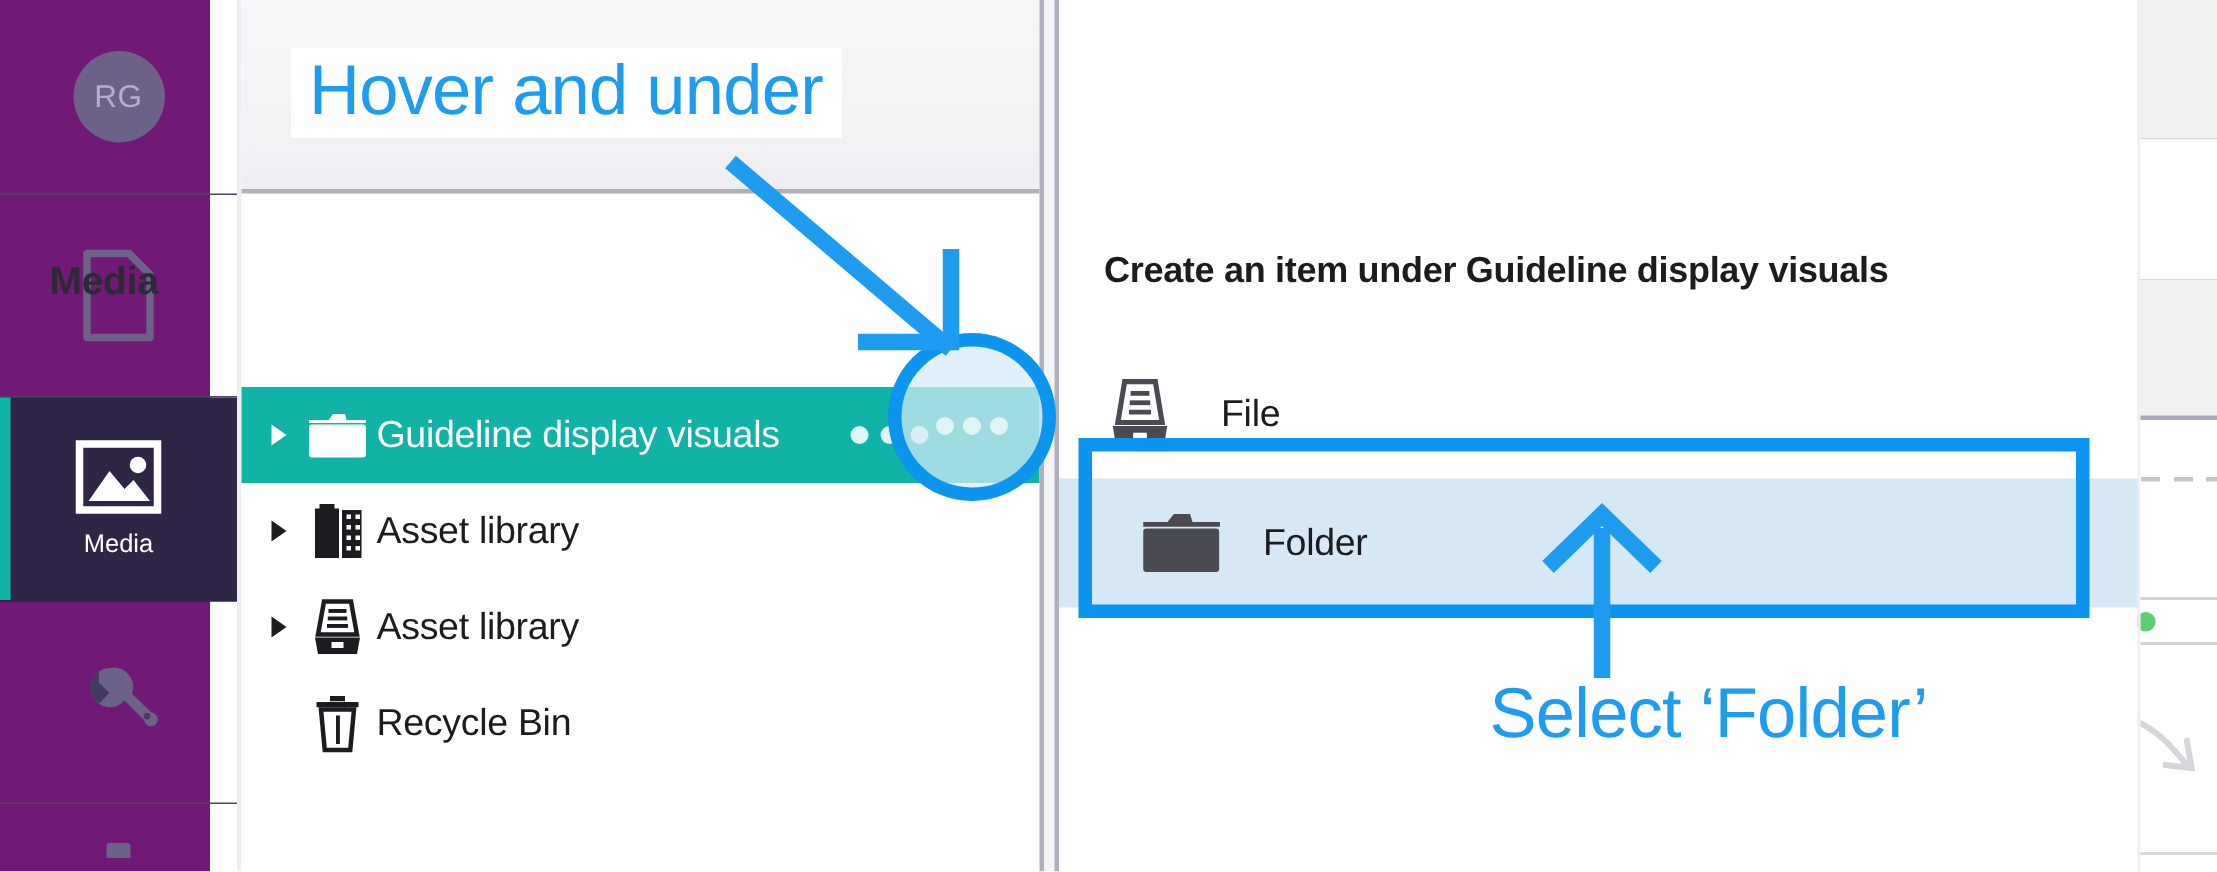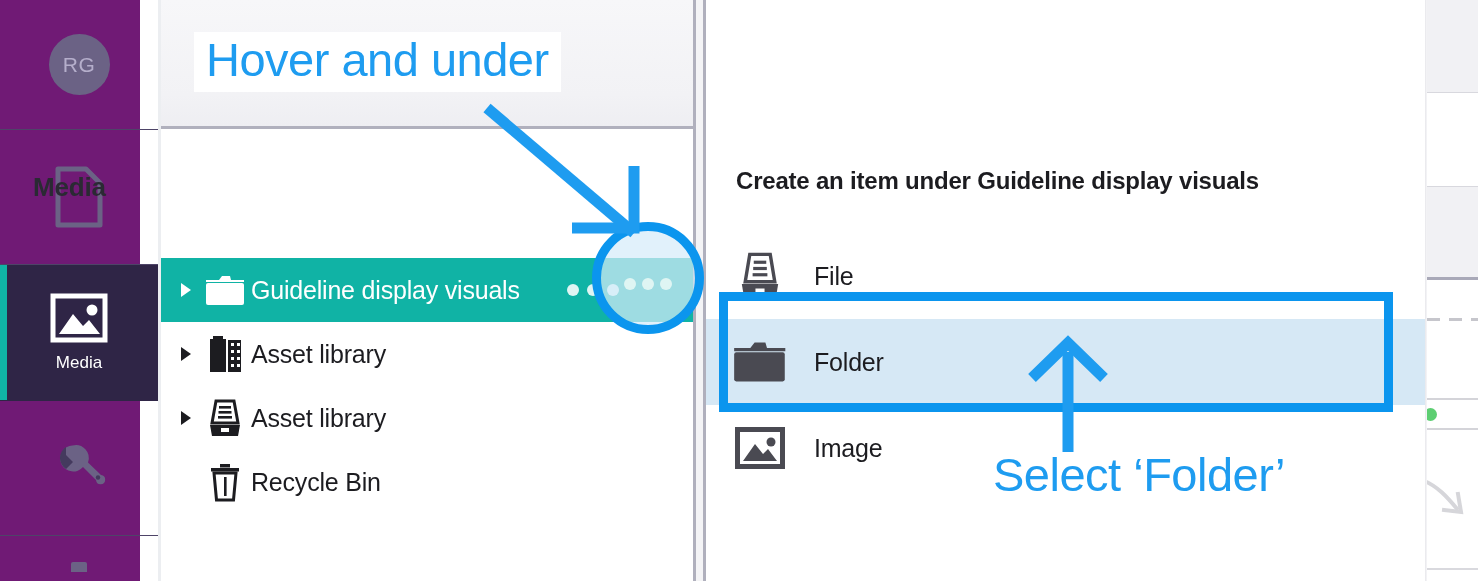--- a/index.html
+++ b/index.html
@@ -108,21 +108,21 @@
   }
   .create-head-title {
     position:absolute; left:30px; top:43px; font-size:29px; color:#3a3a44; letter-spacing:-.2px;
   }
   .create-subtitle {
     position:absolute; left:30px; top:167px; font-size:24px; font-weight:bold;
     color:#1c1c20; letter-spacing:-.2px;
   }
   .opt-list { position:absolute; left:0; top:233px; width:719px; }
   .opt-row { position:relative; height:86px; display:flex; align-items:center; }
-  .opt-row.hovered { background:#d6e8f5; }
+  .opt-row.hovered { background:#d6e8f5;padding-left:28px; }
   .opt-icon { width:108px; display:flex; align-items:center; justify-content:center; flex:0 0 108px; }
   .opt-label { font-size:25px; color:#1c1c20; letter-spacing:-.2px; }
 
   
   .ann { position:absolute; pointer-events:none; }
   .ann-text-1 {
     left:194px; top:32px; font-size:47px; color:#1e9cf0;
     background:#ffffff; padding:2px 12px 6px 12px; letter-spacing:-.5px; line-height:1.1;
   }
   .ann-text-2 {
@@ -309,30 +309,20 @@
       <div class="opt-row hovered">
         <span class="opt-icon">
           <svg width="56" height="46" viewBox="0 0 52 42">
             <path d="M2 8 h15 l4 -5 h10 l1.5 5 h17 v3 H2 Z" fill="#4a4a52"></path>
             <rect x="2" y="12" width="47" height="27" rx="2" fill="#4a4a52"></rect>
           </svg>
         </span>
         <span class="opt-label">Folder</span>
       </div>
 
-      <div class="opt-row">
-        <span class="opt-icon">
-          <svg width="50" height="42" viewBox="0 0 50 42">
-            <rect x="2.5" y="2.5" width="45" height="37" fill="none" stroke="#4a4a52" stroke-width="5"></rect>
-            <circle cx="36" cy="15" r="4.5" fill="#4a4a52"></circle>
-            <path d="M8 34 L20 17 L28 27 L33 22 L42 34 Z" fill="#4a4a52"></path>
-          </svg>
-        </span>
-        <span class="opt-label">Image</span>
-      </div>
 
     </div>
   </div>
 
   <div class="ring"></div>
   <div class="ring-inner-dots">
     <svg width="112" height="112" viewBox="0 0 112 112">
       <circle cx="38" cy="62" r="6" fill="#dff5f3"></circle>
       <circle cx="56" cy="62" r="6" fill="#dff5f3"></circle>
       <circle cx="74" cy="62" r="6" fill="#dff5f3"></circle>

